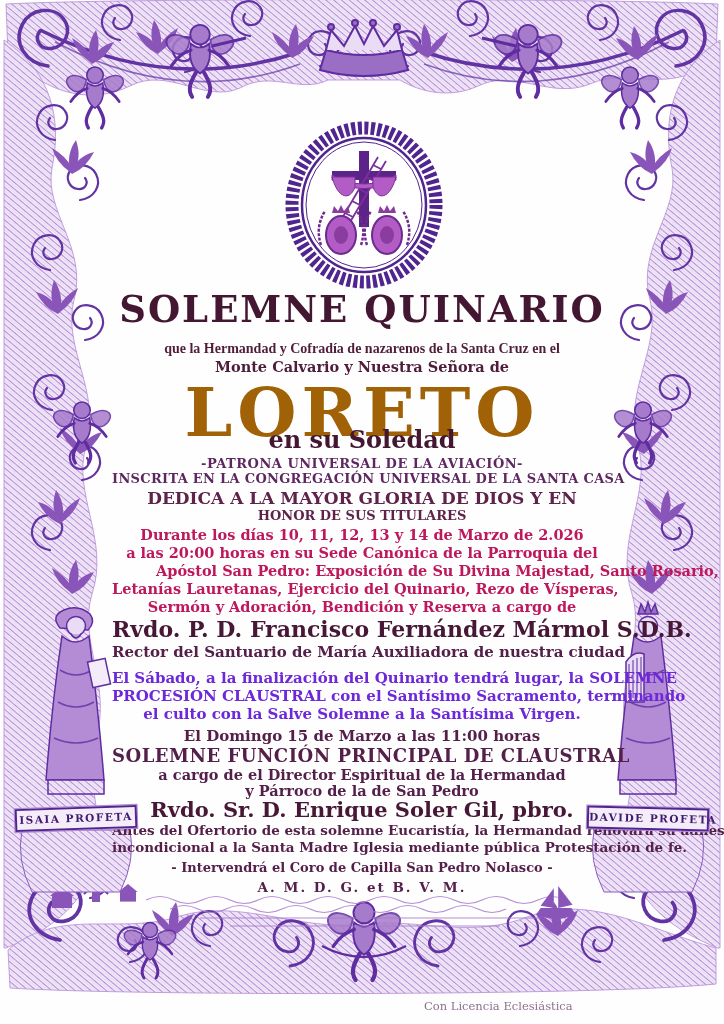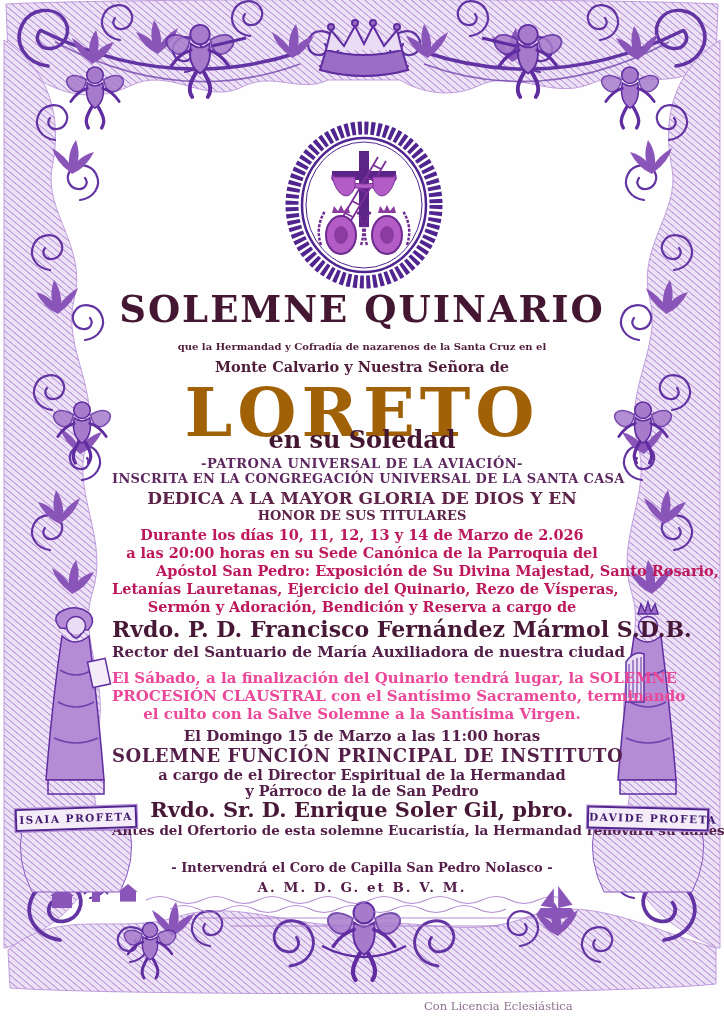--- a/index.html
+++ b/index.html
@@ -8,33 +8,33 @@
     background:#fffefe;
     font-family:"DejaVu Serif","Liberation Serif",serif;
   }
   .border-art{position:absolute;left:0;top:0;z-index:1;}
   .content{position:absolute;left:0;top:0;width:724px;height:884px;z-index:2;}
   .ln{
     position:absolute; left:112px; width:500px; text-align:center;
     font-weight:bold; color:#55204a; white-space:nowrap; line-height:1.12;
   }
   .title    {top:289px; font-size:37px; letter-spacing:2px; color:#431631;}
-  .intro1   {top:341px; font-size:10px; color:#4f1d3a;}
+  .intro1   {top:341px; font-size:14px; color:#4f1d3a;font-family:Liberation Serif, serif;}
   .intro2   {top:359px; font-size:14.5px; color:#4f1d3a;}
   .loreto   {top:378px; font-size:68px; letter-spacing:5px; color:#a16207; line-height:1;}
   .soledad  {top:427px; font-size:24px; color:#431631;}
   .patron   {top:457px; font-size:13px; color:#5d2760; letter-spacing:.5px;}
   .inscrita {top:472px; font-size:13px; color:#5d2760; letter-spacing:.3px;}
   .dedica1  {top:489px; font-size:17px; color:#5e2349;}
   .dedica2  {top:509px; font-size:13px; color:#5e2349;}
   .sched    {font-size:14.5px; color:#be185d;}
   .s0{top:527px;} .s1{top:545px;} .s2{top:563px;margin-left:44px;} .s3{top:581px;} .s4{top:599px;}
   .pname    {top:617px; font-size:22px; color:#471736;}
   .ptitle   {top:644px; font-size:15px; color:#54204a;}
-  .sat      {font-size:15px; color:#ec4899;}
+  .sat      {font-size:15px; color:#6d28d9;}
   .t0{top:670px;} .t1{top:688px;} .t2{top:706px;}
   .sun      {top:728px; font-size:15px; color:#54204a;}
   .funcion  {top:746px; font-size:18px; letter-spacing:.5px; color:#54204a;}
   .cargo1   {top:767px; font-size:14.5px; color:#54204a;}
   .cargo2   {top:783px; font-size:14.5px; color:#54204a;}
   .celebrant{top:798px; font-size:21px; color:#471736;}
   .ofe1     {top:823px; font-size:13.5px; color:#54204a;}
   .ofe2     {top:840px; font-size:13.5px; color:#54204a;}
   .choir    {top:861px; font-size:13px; color:#54204a;}
   .amdg     {top:880px; font-size:13.5px; letter-spacing:2px; color:#54204a;}
@@ -292,23 +292,24 @@
     <div class="ln sched s1">a las 20:00 horas en su Sede Canónica de la Parroquia del</div>
     <div class="ln sched s2">Apóstol San Pedro: Exposición de Su Divina Majestad, Santo Rosario,</div>
     <div class="ln sched s3">Letanías Lauretanas, Ejercicio del Quinario, Rezo de Vísperas,</div>
     <div class="ln sched s4">Sermón y Adoración, Bendición y Reserva a cargo de</div>
     <div class="ln pname">Rvdo. P. D. Francisco Fernández Mármol S.D.B.</div>
     <div class="ln ptitle">Rector del Santuario de María Auxiliadora de nuestra ciudad</div>
     <div class="ln sat t0">El Sábado, a la finalización del Quinario tendrá lugar, la SOLEMNE</div>
     <div class="ln sat t1">PROCESIÓN CLAUSTRAL con el Santísimo Sacramento, terminando</div>
     <div class="ln sat t2">el culto con la Salve Solemne a la Santísima Virgen.</div>
     <div class="ln sun">El Domingo 15 de Marzo a las 11:00 horas</div>
-    <div class="ln funcion">SOLEMNE FUNCIÓN PRINCIPAL DE INSTITUTO</div>
+    <div class="ln funcion">SOLEMNE FUNCIÓN PRINCIPAL DE CLAUSTRAL</div>
     <div class="ln cargo1">a cargo de el Director Espiritual de la Hermandad</div>
     <div class="ln cargo2">y Párroco de la de San Pedro</div>
     <div class="ln celebrant">Rvdo. Sr. D. Enrique Soler Gil, pbro.</div>
     <div class="ln ofe1">Antes del Ofertorio de esta solemne Eucaristía, la Hermandad renovará su adhesión</div>
+    <div class="ln ofe2">incondicional a la Santa Madre Iglesia mediante pública Protestación de fe.</div>
     <div class="ln choir">- Intervendrá el Coro de Capilla San Pedro Nolasco -</div>
     <div class="ln amdg">A. M. D. G. et B. V. M.</div>
   </main>
 
   <div class="license">Con Licencia Eclesiástica</div>
 </div>
 
 </body></html>

